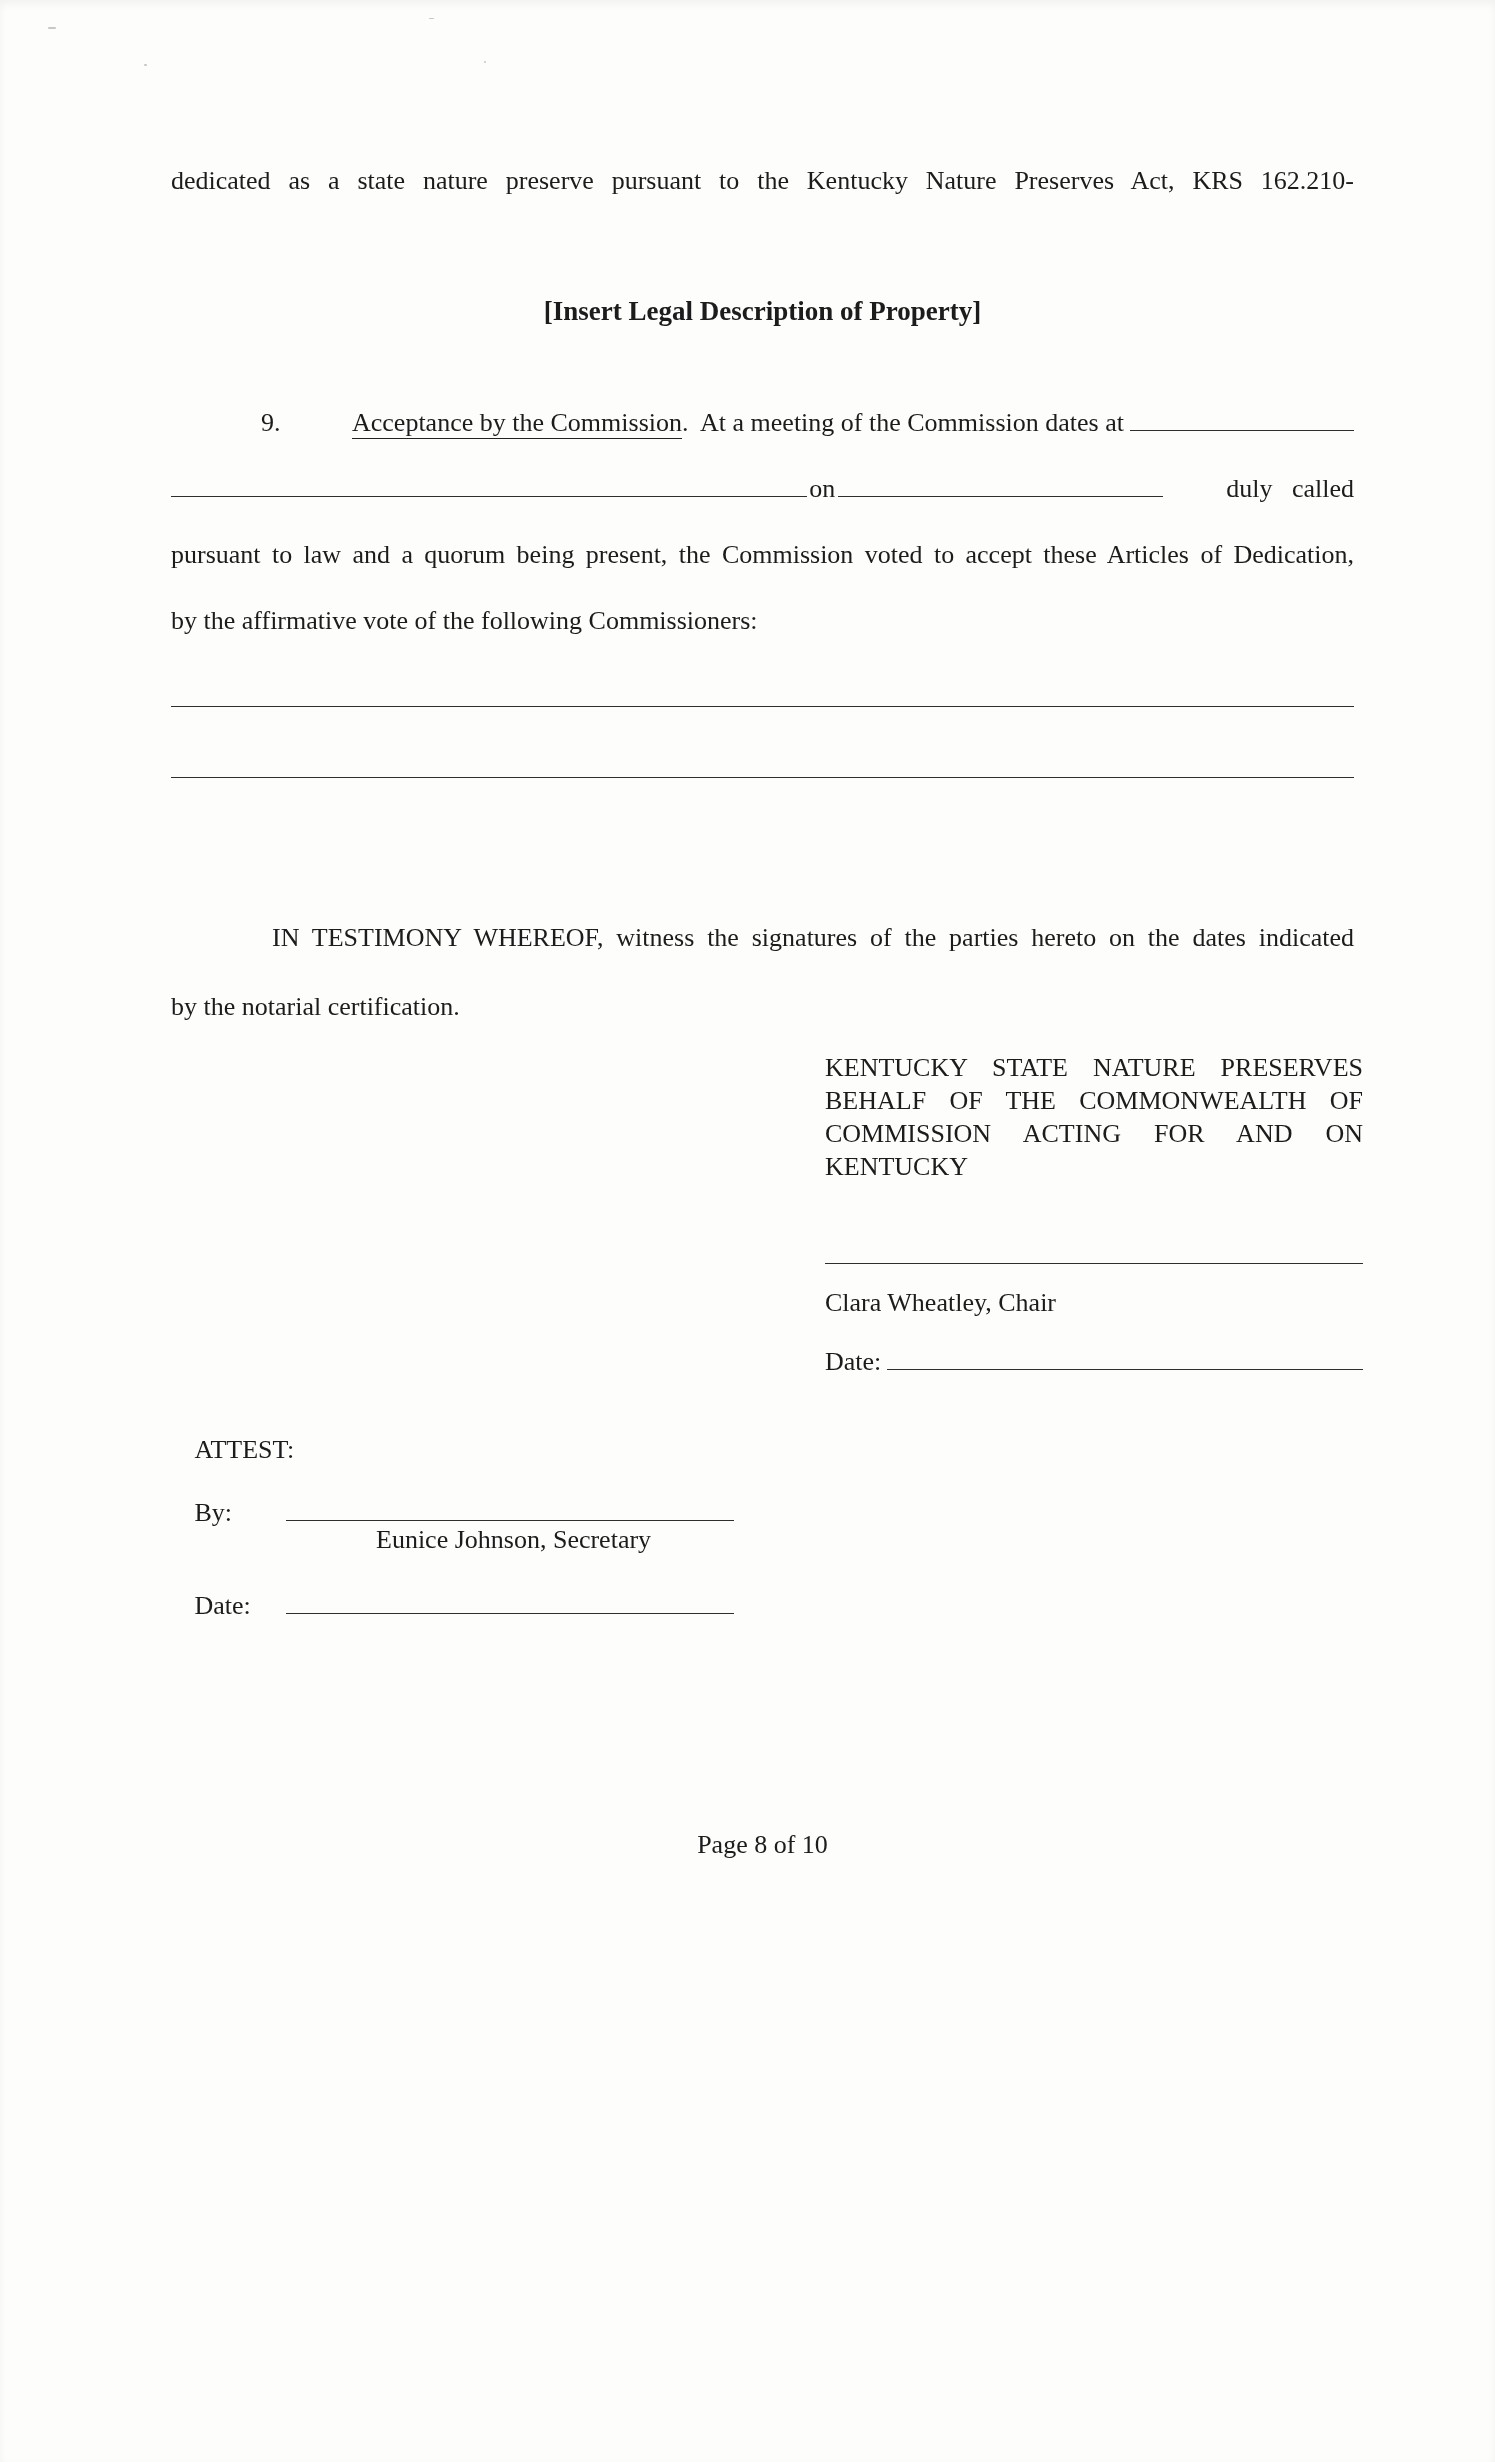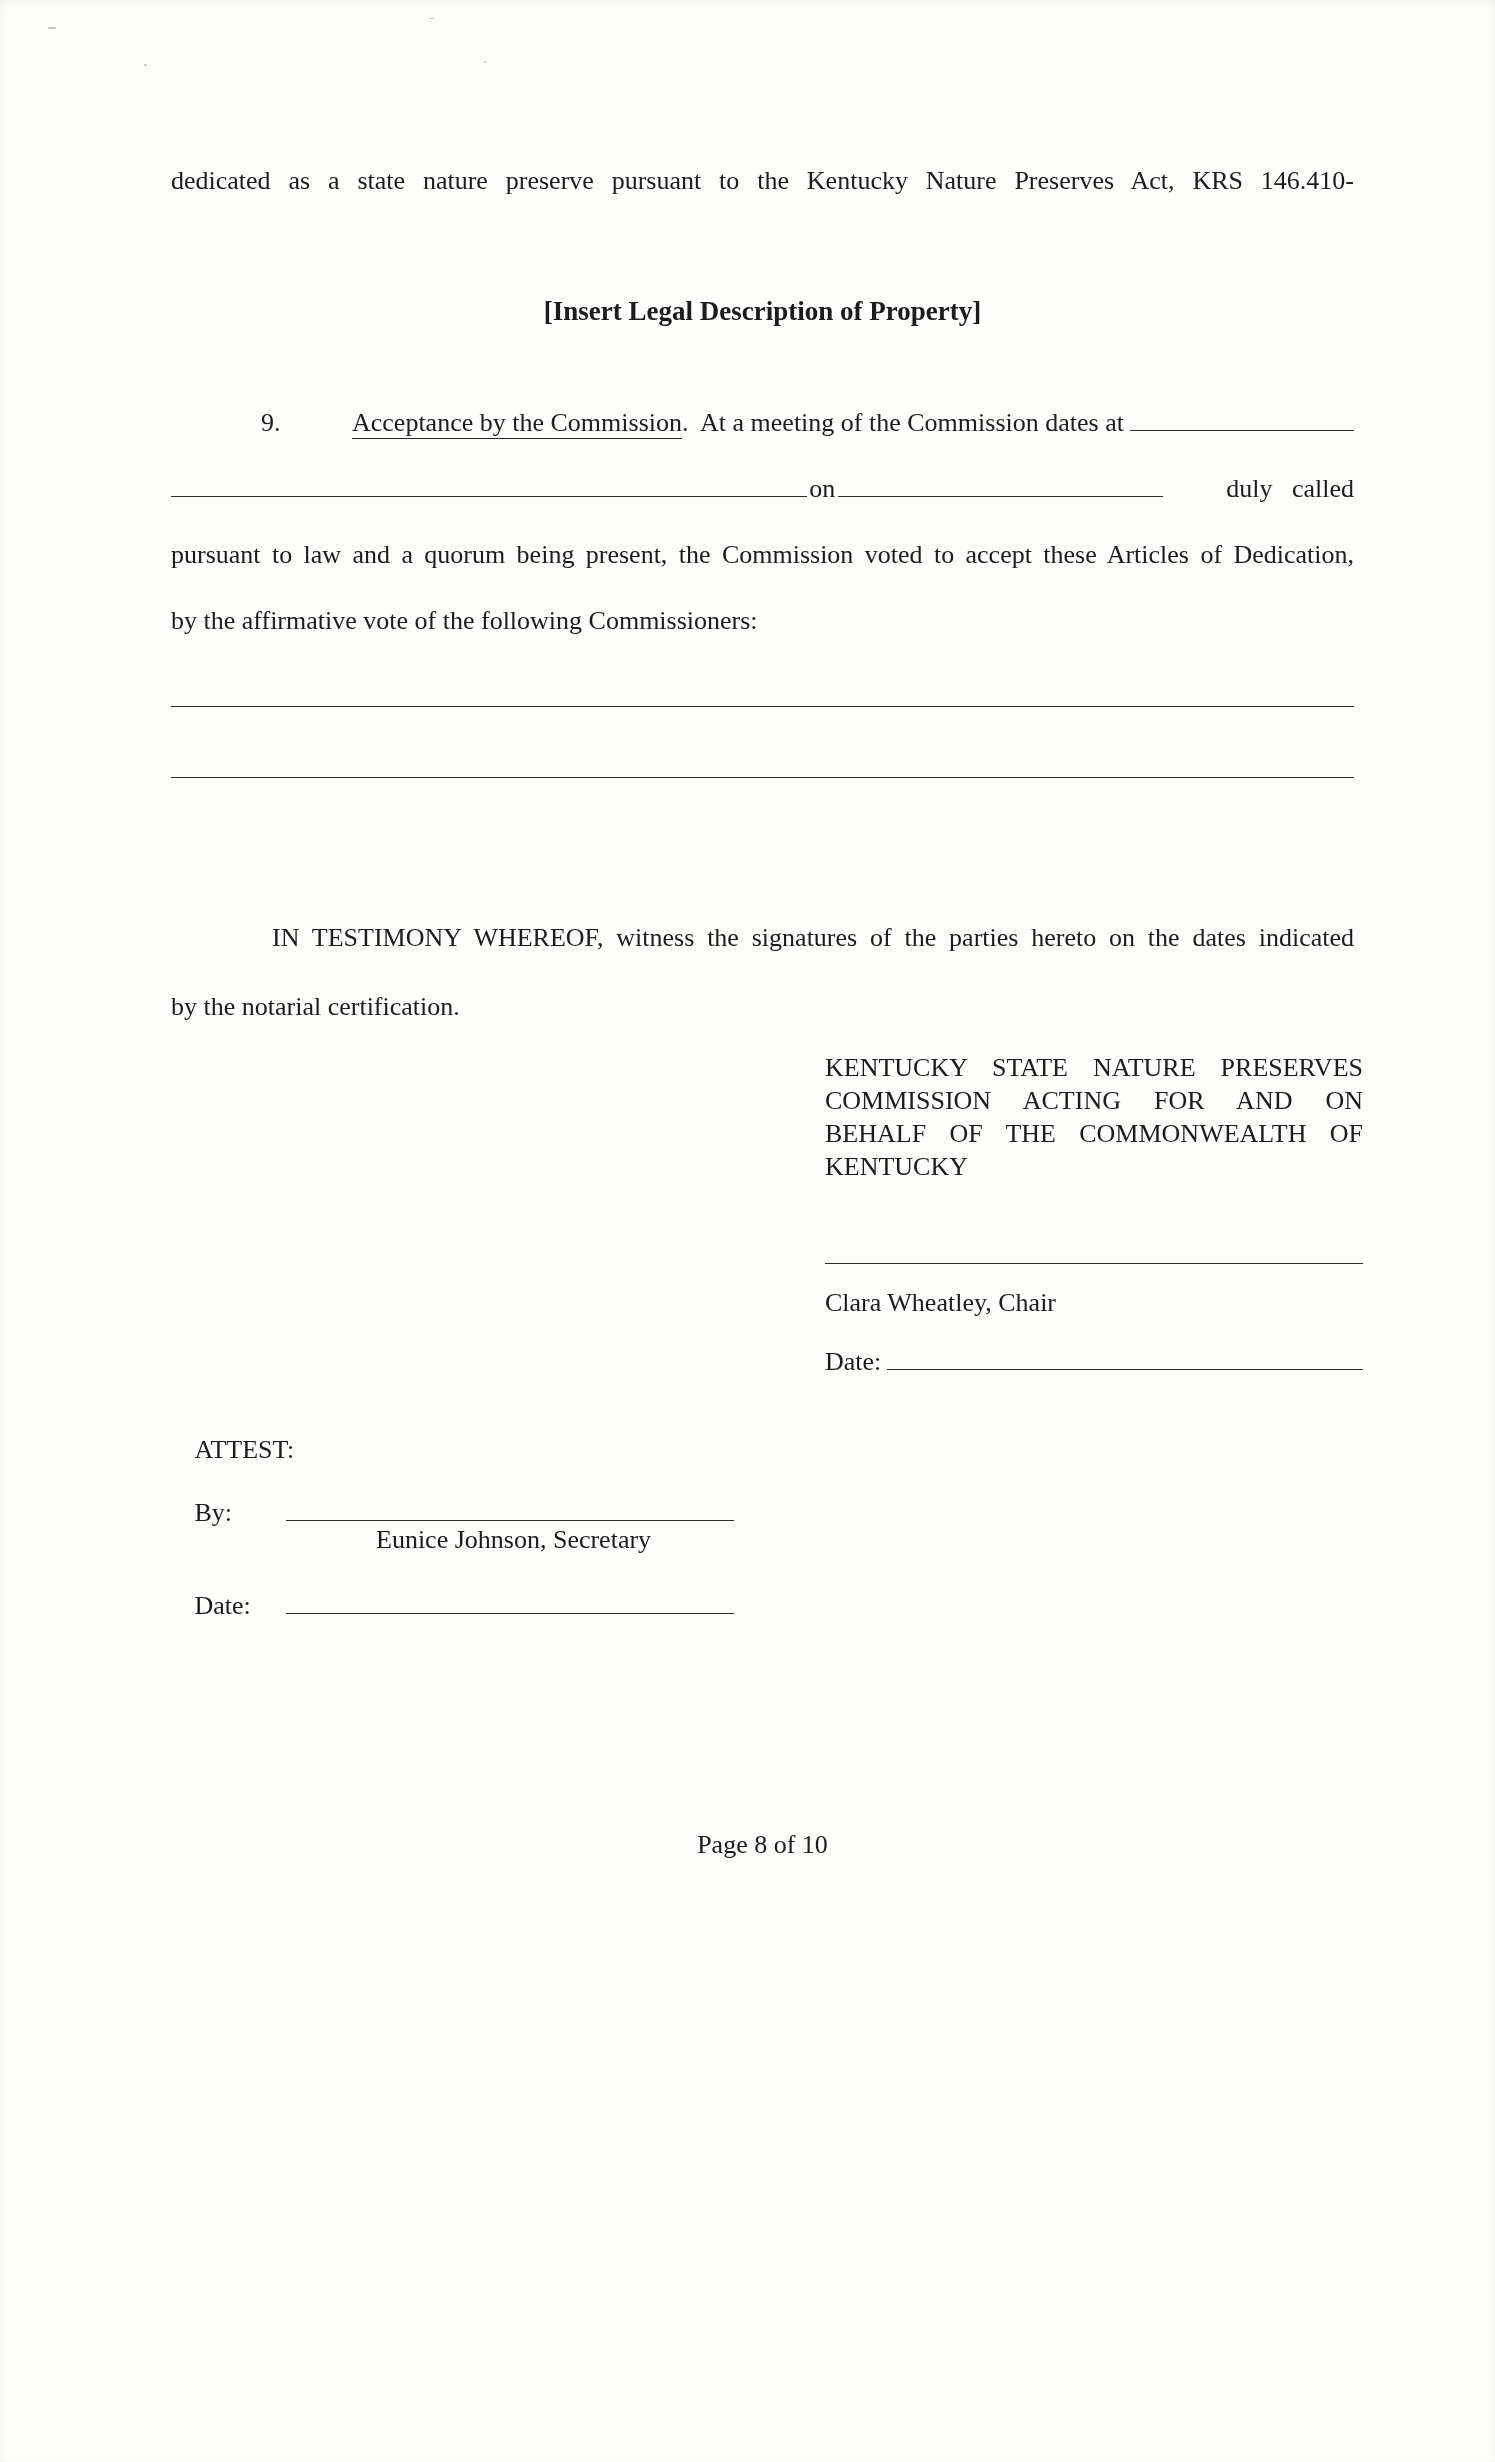--- a/index.html
+++ b/index.html
@@ -73,21 +73,21 @@
 <div class="page">
 
   <div class="speck" style="left:48px; top:27px; width:8.2px; height:1.8px;"></div>
   <div class="speck" style="left:144px; top:64px; width:2.9px; height:2.3px;"></div>
   <div class="speck" style="left:429px; top:17.6px; width:4.7px; height:1.8px;"></div>
   <div class="speck" style="left:484px; top:61px; width:2.3px; height:2.3px;"></div>
 
   <div class="content">
 
     <div class="abs intro" style="top:151px;">
-      <div class="line jlast nowrap">dedicated as a state nature preserve pursuant to the Kentucky Nature Preserves Act, KRS 146.410-</div>
+      <div class="line jlast nowrap">dedicated as a state nature preserve pursuant to the Kentucky Nature Preserves Act, KRS 162.210-</div>
     </div>
 
     <div class="abs heading" style="top:295px;">[Insert Legal Description of Property]</div>
 
     <div class="abs sec9" style="top:390px;">
       <div class="line flexline">
         <span class="num">9.</span>
         <span class="shrink0 keep-sp"><span class="ul">Acceptance by the Commission</span><span class="keep-sp">.  At a meeting of the Commission dates at </span></span>
         <span class="blank grow"></span>
       </div>
@@ -105,22 +105,22 @@
     <div class="abs rule" style="top:706px;"></div>
     <div class="abs rule" style="top:777px;"></div>
 
     <div class="abs testimony" style="top:903px;">
       <div class="line jlast nowrap indent1">IN TESTIMONY WHEREOF, witness the signatures of the parties hereto on the dates indicated</div>
       <div class="line nowrap">by the notarial certification.</div>
     </div>
 
     <div class="abs commission" style="top:1043px; left:654px;">
       <div class="cline jlast nowrap">KENTUCKY STATE NATURE PRESERVES</div>
+      <div class="cline jlast nowrap">BEHALF OF THE COMMONWEALTH OF</div>
       <div class="cline jlast nowrap">COMMISSION ACTING FOR AND ON</div>
-      <div class="cline jlast nowrap">BEHALF OF THE COMMONWEALTH OF</div>
       <div class="cline nowrap">KENTUCKY</div>
     </div>
 
     <div class="abs sig-rule" style="top:1263px; left:654px;"></div>
     <div class="abs sigtext nowrap" style="top:1269px; left:654px; width:538px;">Clara Wheatley, Chair</div>
     <div class="abs sigtext flexline dateline" style="top:1328px; left:654px;">
       <span class="lbl">Date:</span>
       <span class="blank grow"></span>
     </div>
 

